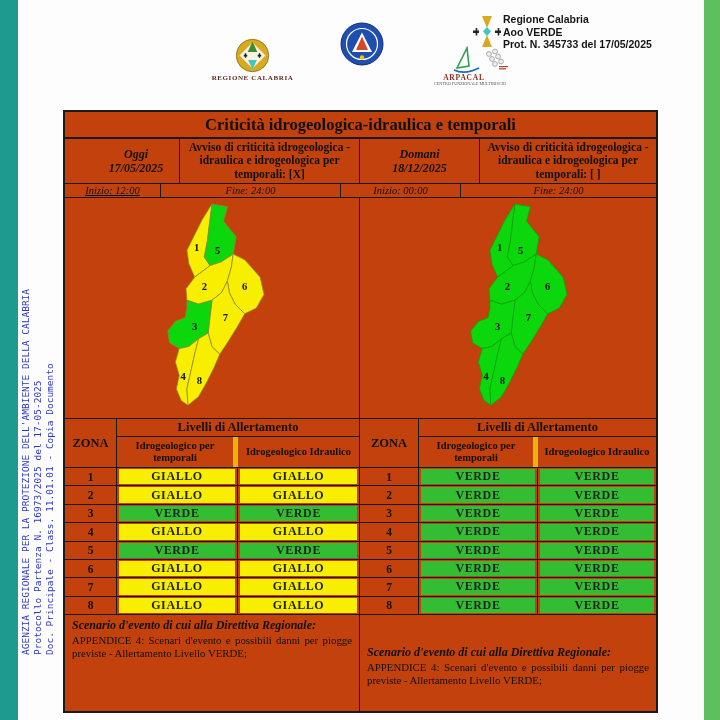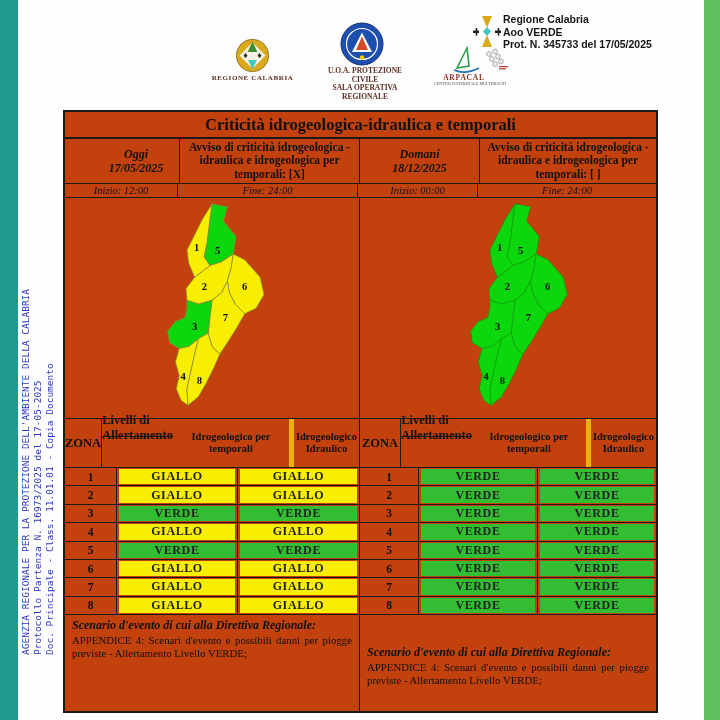--- a/index.html
+++ b/index.html
@@ -34,37 +34,37 @@
   .head-row>div{box-sizing:border-box;display:flex;flex-direction:column;align-items:center;justify-content:center;
                 text-align:center;font-weight:bold;border-right:1px solid #1a1a1a;}
   .head-row>div:last-child{border-right:none;}
   .c-day{width:115px;font-style:italic;font-size:12px;line-height:14px;padding-left:28px;}
   .c-avv{width:180px;font-size:11.5px;line-height:13.5px;padding:0 3px;}
   .c-day2{width:120px;font-style:italic;font-size:12px;line-height:14px;}
   .c-avv2{width:170px;font-size:11.5px;line-height:13.5px;padding:0 3px;flex:1;}
   .time-row{height:14px;display:flex;font-style:italic;font-size:10.5px;}
   .time-row>div{box-sizing:border-box;display:flex;align-items:center;justify-content:center;border-right:1px solid #1a1a1a;}
   .time-row>div:last-child{border-right:none;}
-  .t1{width:113px;} .t2{width:180px;} .t3{width:120px;} .t4{flex:1;}
+  .t1{width:96px;text-decoration:underline;} .t2{width:180px;} .t3{width:120px;} .t4{flex:1;}
 
   .maps-row{height:221px;display:flex;}
   .map-cell{box-sizing:border-box;width:295px;border-right:1px solid #1a1a1a;position:relative;}
   .map-cell:last-child{border-right:none;flex:1;}
   svg.map{position:absolute;top:4px;width:116px;height:212px;}
   .map-today svg.map{left:89px;} .map-tomorrow svg.map{left:97px;}
   svg.map text{font-family:"Liberation Serif",serif;font-weight:bold;font-size:11px;fill:#111;text-anchor:middle;}
 
   .alert-row{height:196px;display:flex;}
   .ahalf{box-sizing:border-box;border-right:1px solid #1a1a1a;display:flex;flex-direction:column;width:295px;}
   .ahalf:last-child{border-right:none;flex:1;}
   .ahead{display:flex;height:48px;border-bottom:1px solid #1a1a1a;}
   .zona-h{box-sizing:border-box;border-right:1px solid #1a1a1a;display:flex;align-items:center;justify-content:center;
           font-weight:bold;font-size:12.5px;}
   .ahalf.left .zona-h{width:52px;} .ahalf.right .zona-h{width:59px;}
-  .ahead-right{flex:1;display:flex;flex-direction:row;}
+  .ahead-right{flex:1;display:flex;flex-direction:column;}
   .livelli{height:17px;border-bottom:1px solid #1a1a1a;display:flex;align-items:center;justify-content:center;
            font-weight:bold;font-size:12.5px;}
   .subcols{flex:1;display:flex;}
   .subcols>div{box-sizing:border-box;display:flex;align-items:center;justify-content:center;text-align:center;
                font-weight:bold;font-size:10.5px;line-height:12px;border-right:5px solid #eab308;padding:0 2px;}
   .subcols>div:last-child{border-right:none;}
   .ahalf.left .sc1{width:121px;} .ahalf.left .sc2{flex:1;}
   .ahalf.right .sc1{width:119px;} .ahalf.right .sc2{flex:1;}
   .abody{flex:1;display:flex;flex-direction:column;}
   .arow{flex:1;display:flex;border-bottom:1px solid #1a1a1a;}
@@ -111,24 +111,20 @@
   </svg>
   <div class="cap reg-cap">REGIONE CALABRIA</div>
 
   <svg class="logo" style="left:340px;top:22px" width="44" height="44" viewBox="0 0 44 44">
     <circle cx="22" cy="22" r="21" fill="#1e4fae" stroke="#12306e" stroke-width="1"></circle>
     <circle cx="22" cy="22" r="15.5" fill="none" stroke="#ffffff" stroke-width="1.2"></circle>
     <path d="M22,10.5 L32,30 L12,30 Z" fill="#ffffff"></path>
     <path d="M22,14.5 L28,28 L16,28 Z" fill="#d4482a"></path>
     <circle cx="22" cy="35.5" r="2.2" fill="#f2c700"></circle>
   </svg>
-  <div class="cap pc-cap">
-    <div>U.O.A. PROTEZIONE CIVILE</div>
-    <div>SALA OPERATIVA REGIONALE</div>
-  </div>
 
   <svg class="logo" style="left:452px;top:46px" width="30" height="28" viewBox="0 0 30 28">
     <path d="M5,22 L15,2 L17,20 Z" fill="none" stroke="#2e9e4f" stroke-width="1.6"></path>
     <path d="M2,24 Q 13,29 27,22" fill="none" stroke="#1f6fb5" stroke-width="1.8"></path>
   </svg>
   <svg class="logo" style="left:482px;top:48px" width="30" height="26" viewBox="0 0 30 26">
     <circle cx="7" cy="6" r="2.4" fill="#eee" stroke="#999" stroke-width="0.8"></circle>
     <circle cx="13" cy="3.5" r="2.4" fill="#eee" stroke="#999" stroke-width="0.8"></circle>
     <circle cx="10" cy="11" r="2.4" fill="#eee" stroke="#999" stroke-width="0.8"></circle>
     <circle cx="16" cy="8.5" r="2.4" fill="#eee" stroke="#999" stroke-width="0.8"></circle>

